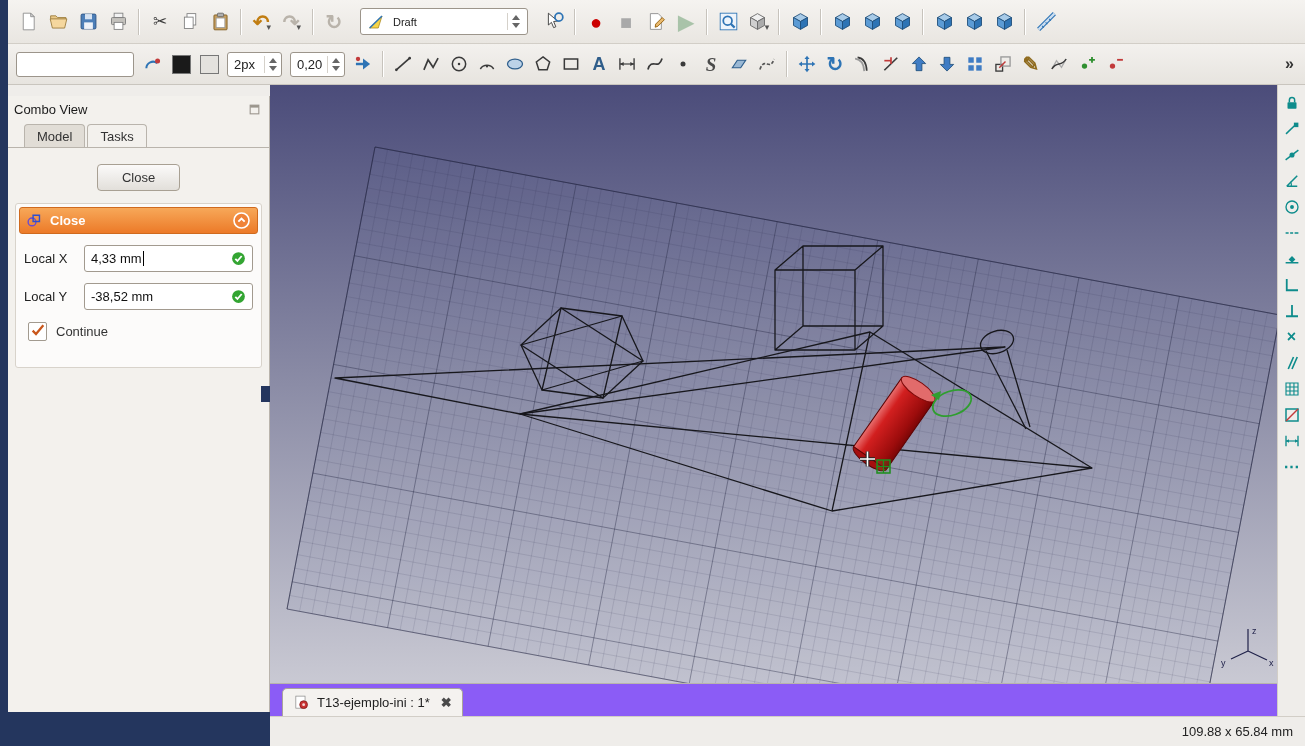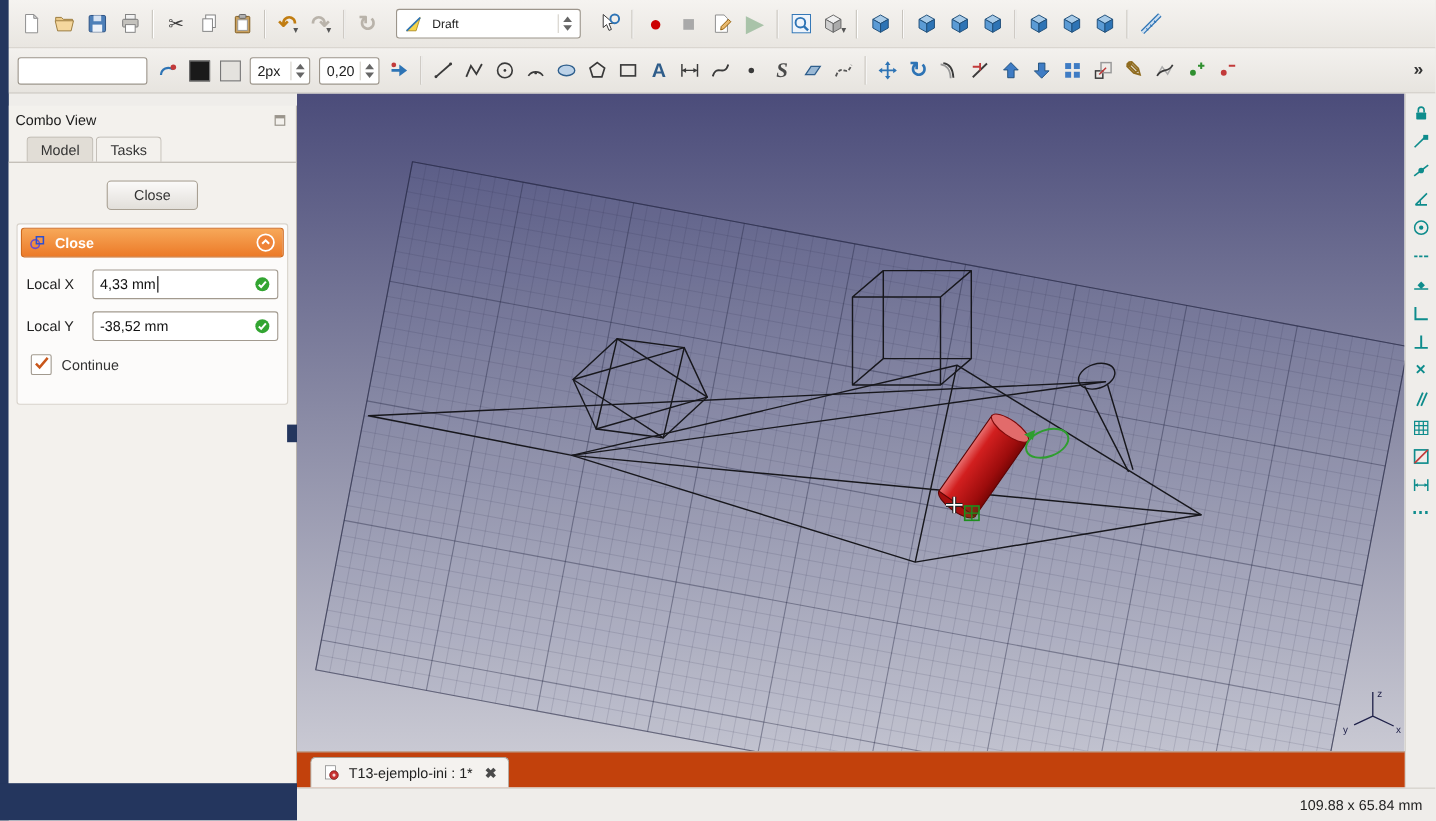--- a/index.html
+++ b/index.html
@@ -78,21 +78,21 @@
 
   .viewport{position:absolute;left:270px;top:85px;width:1007px;height:598px;}
   .viewport svg{display:block;width:1007px;height:598px;}
 
   .snapbar{position:absolute;left:1277px;top:85px;width:28px;height:631px;background:#efedea;border-left:1px solid #d2cec7;
            display:flex;flex-direction:column;align-items:center;padding-top:6px;box-sizing:border-box;gap:3px;}
   .snapbar .tbtn{width:24px;height:23px;}
   .snapbar .ticon svg{width:18px;height:18px;}
   .snapbar .ticon{font-size:16px;font-weight:bold;}
 
-  .doctabs{position:absolute;left:270px;top:683px;width:1007px;height:33px;background:#c2410c;border-top:1px solid #b9b4ac;
+  .doctabs{position:absolute;left:270px;top:683px;width:1007px;height:33px;background:#8b5cf6;border-top:1px solid #b9b4ac;
            display:flex;align-items:flex-end;padding-left:12px;box-sizing:border-box;text-align:center;}
   .doctab{height:28px;background:#f4f2ef;border:1px solid #aaa49b;border-bottom:none;border-radius:5px 5px 0 0;
           display:flex;align-items:center;gap:7px;padding:0 10px;font-size:13px;color:#222;box-sizing:border-box;}
   .doctab .ticon svg{width:17px;height:17px;}
   .tabclose{font-weight:bold;color:#4a4a4a;font-size:13px;margin-left:4px;}
 
   .statusbar{position:absolute;left:270px;top:716px;width:1035px;height:30px;background:#efedea;border-top:1px solid #d2cec7;
              display:flex;align-items:center;justify-content:flex-end;padding-right:12px;box-sizing:border-box;
              font-size:13px;color:#222;}
 </style>

